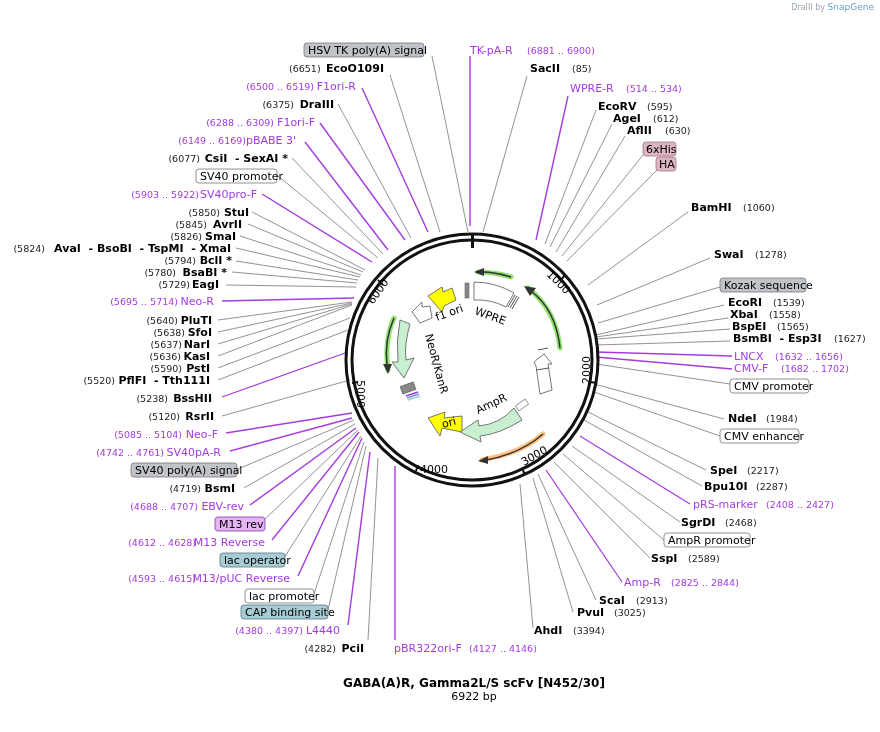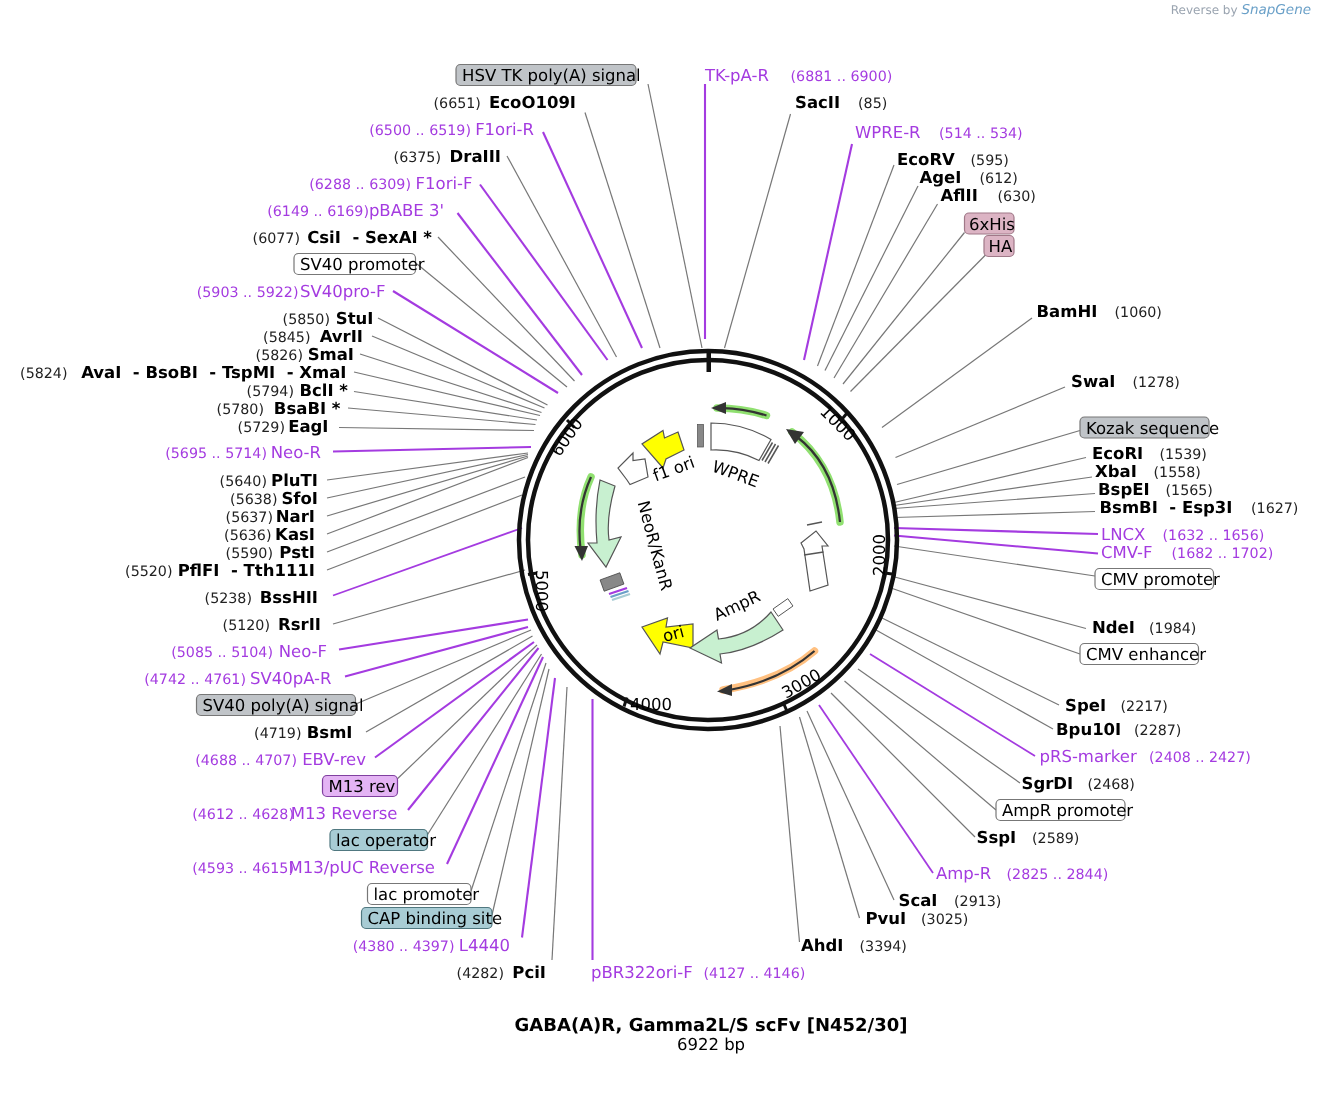--- a/index.html
+++ b/index.html
@@ -6,29 +6,29 @@
   body { width:880px; height:732px; position:relative; overflow:hidden;
          font-family:"DejaVu Sans", "Liberation Sans", sans-serif; }
   #map { position:absolute; left:0; top:0; }
   .enz { font-weight:bold; font-size:11px; fill:#000; }
   .pos { font-size:9.5px; fill:#222; }
   .primer { font-size:11px; fill:#a43be0; }
   .ppos { font-size:9.5px; fill:#a43be0; }
   .feat { font-size:11px; fill:#000; }
   .tick { font-size:11px; fill:#000; }
   .credit { position:absolute; right:6px; top:2px; font-size:8px; color:#9aa4b0; }
-  .credit b { color:#6aa0c8; font-weight:normal; font-size:9px;font-style:italic; }
+  .credit b { color:#6aa0c8; font-weight:normal; font-size:9px; }
   .title { position:absolute; left:0; width:948px; text-align:center; top:676px; font-size:12px; font-weight:bold; }
   .bp { position:absolute; left:0; width:948px; text-align:center; top:690px; font-size:11px; }
 </style>
 </head>
 <body>
 
 <div class="credit">
-  <span>Reverse by</span>
+  <span>DraIII by</span>
   <b>SnapGene</b>
 </div>
 
 <svg id="map" width="880" height="732" viewBox="0 0 880 732">
 
   <g stroke-width="0.8" fill="none">
 
     <line x1="432" y1="56" x2="468" y2="232" stroke="#777"></line>
     <line x1="470" y1="56" x2="470" y2="226" stroke="#a43be0" stroke-width="1.4"></line>
     <line x1="390" y1="75" x2="440" y2="232" stroke="#777"></line>

